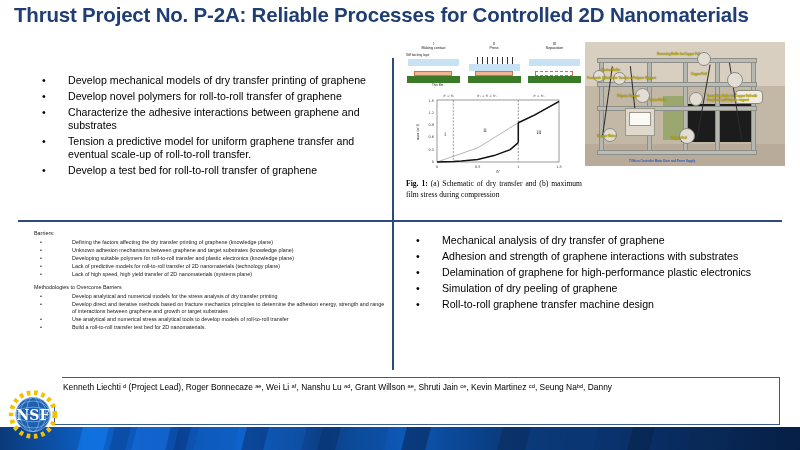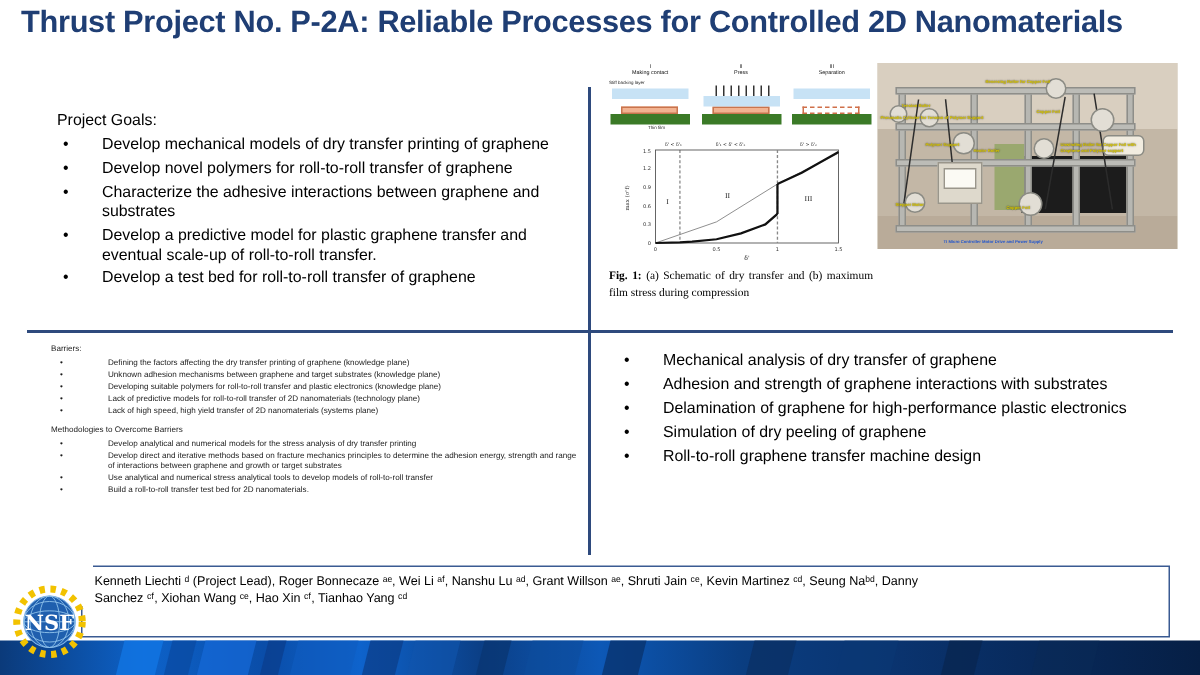--- a/index.html
+++ b/index.html
@@ -133,37 +133,36 @@
 </style>
 </head>
 <body>
 
 <div id="title">Thrust Project No. P-2A: Reliable Processes for Controlled 2D Nanomaterials</div>
 
 <div id="v-divider"></div>
 <div id="h-divider"></div>
 
 <div id="goals">
-  <div class="hdr">Project Goals:</div>
 
   <div class="bul">
     <span class="dot">•</span>
     <span class="txt">Develop mechanical models of dry transfer printing  of graphene</span>
   </div>
   <div class="bul">
     <span class="dot">•</span>
     <span class="txt">Develop novel polymers for roll-to-roll transfer of graphene</span>
   </div>
   <div class="bul">
     <span class="dot">•</span>
     <span class="txt">Characterize the adhesive interactions between graphene and substrates</span>
   </div>
   <div class="bul">
     <span class="dot">•</span>
-    <span class="txt">Develop a predictive model for plastic graphene transfer and eventual scale-up of roll-to-roll transfer.</span>
+    <span class="txt">Tension a predictive model for uniform graphene transfer and eventual scale-up of roll-to-roll transfer.</span>
   </div>
   <div class="bul">
     <span class="dot">•</span>
     <span class="txt">Develop a test bed for roll-to-roll transfer of graphene</span>
   </div>
 </div>
 
 <div id="barriers">
   <div class="hdr">Barriers:</div>
 
@@ -386,21 +385,20 @@
     <span class="lbl" style="left:86px;top:94px;">Copper Foil</span>
     <span class="lbl" style="left:64px;top:56px;">Heater Roller</span>
     <span class="lblb" style="left:44px;top:117px;">TI Micro Controller Motor Drive and Power Supply</span>
   </div>
 
 </div>
 
 <div id="authorbox">
   <div id="authors">
     <div>Kenneth Liechti ᵈ (Project Lead), Roger Bonnecaze ᵃᵉ, Wei Li ᵃᶠ, Nanshu Lu ᵃᵈ, Grant Willson ᵃᵉ, Shruti Jain ᶜᵉ, Kevin Martinez ᶜᵈ, Seung Naᵇᵈ, Danny</div>
-    <div>Sanchez ᶜᶠ, Xiohan Wang ᶜᵉ, Hao Xin ᶜᶠ, Tianhao Yang ᶜᵈ</div>
   </div>
 </div>
 
 <div id="bottombar">
   <div class="stripe" style="left:80px;width:26px;background:#1277e6;opacity:.75;"></div>
   <div class="stripe" style="left:112px;width:16px;background:#0a49a0;opacity:.7;"></div>
   <div class="stripe" style="left:134px;width:34px;background:#1569d8;opacity:.7;"></div>
   <div class="stripe" style="left:176px;width:12px;background:#0a3f8e;opacity:.8;"></div>
   <div class="stripe" style="left:196px;width:40px;background:#0f5cc0;opacity:.65;"></div>
   <div class="stripe" style="left:244px;width:22px;background:#0b3c86;opacity:.7;"></div>

